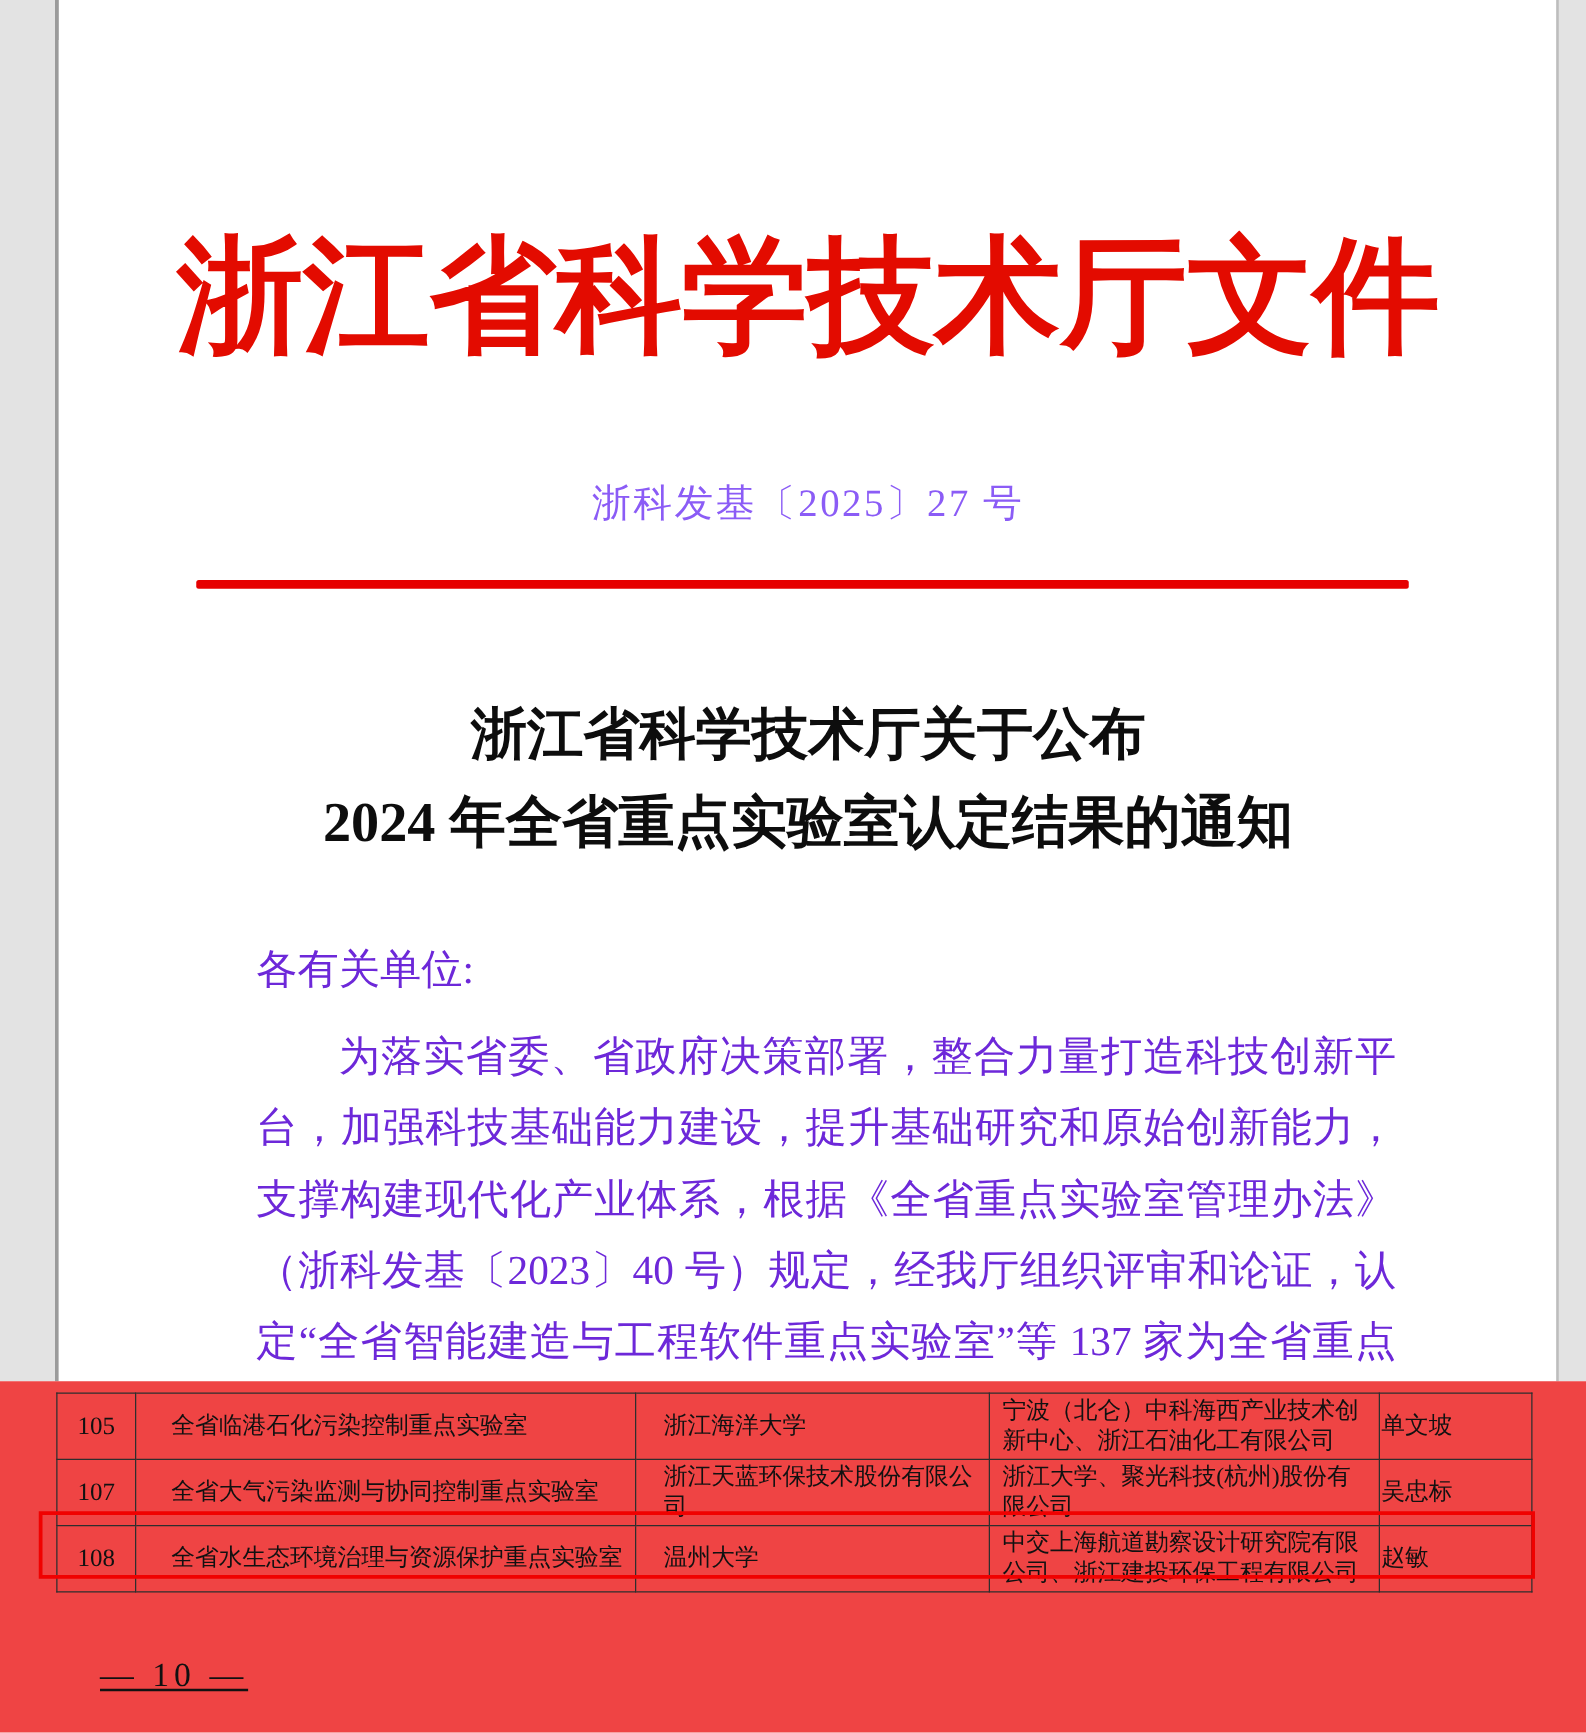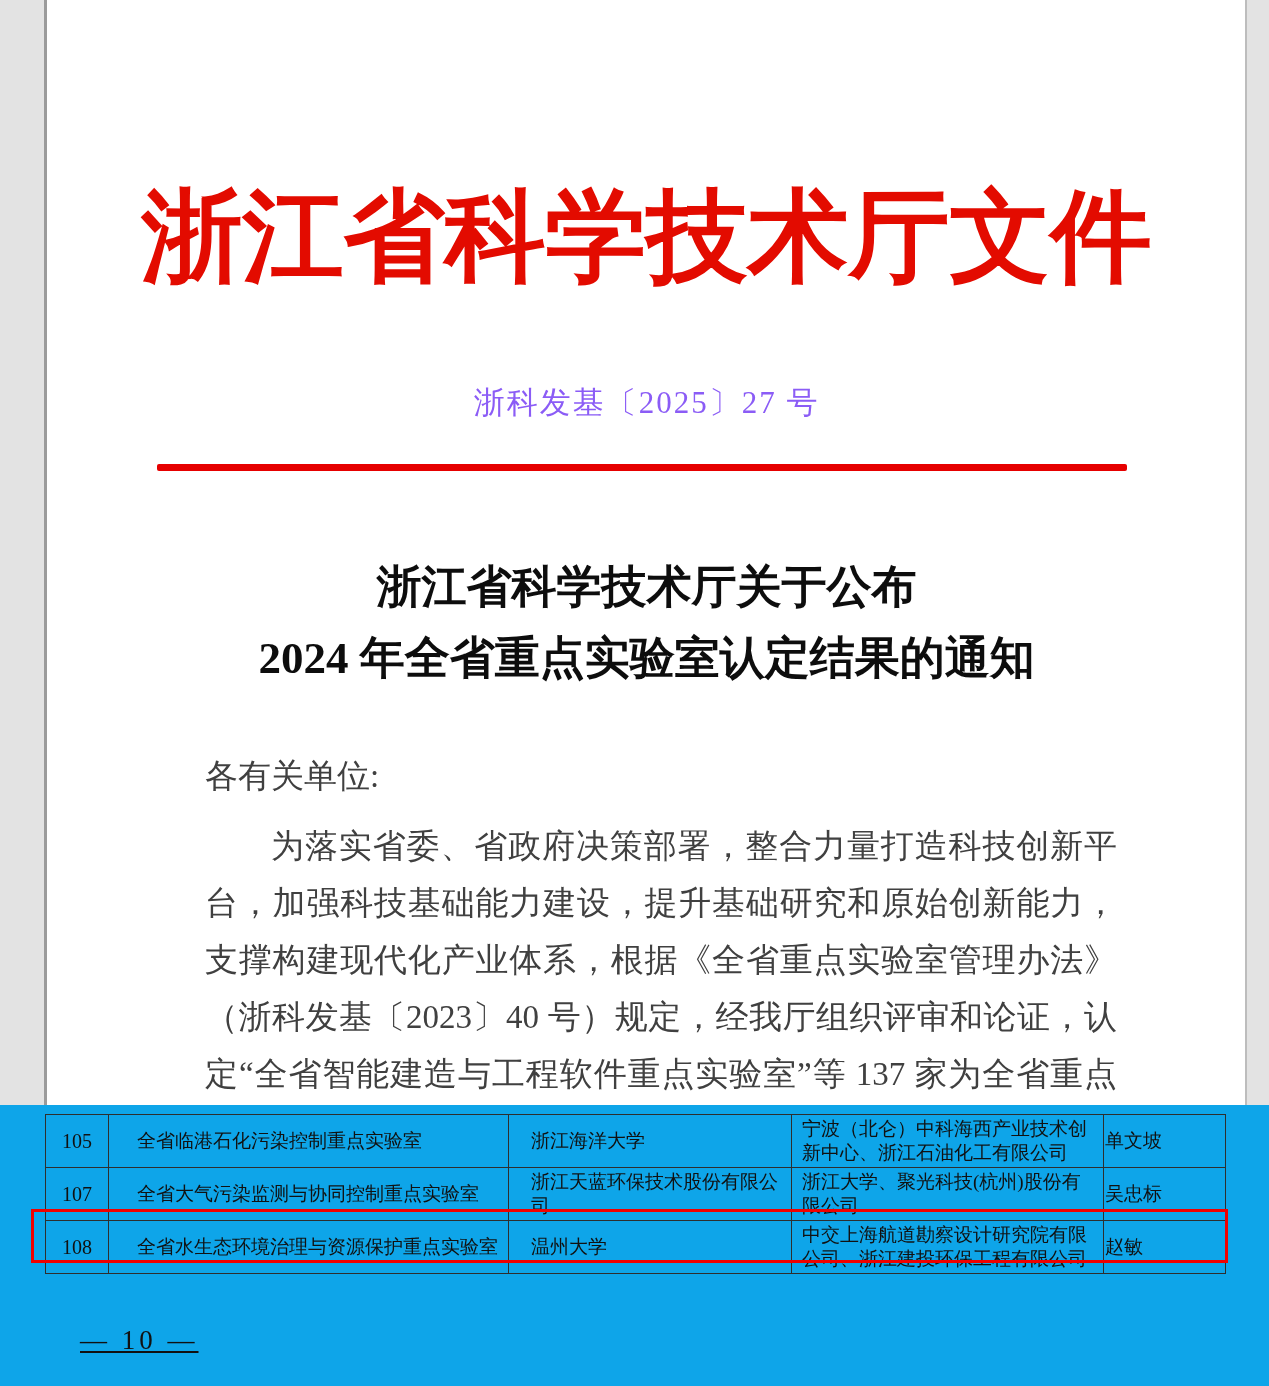--- a/index.html
+++ b/index.html
@@ -28,30 +28,30 @@
     position:absolute;left:110px;top:432px;width:970px;height:7px;
     background:#e60000;border-radius:2px;
   }
   .notice-title{
     position:absolute;left:0;top:520px;width:1199px;text-align:center;
     font-size:45px;font-weight:bold;color:#0d0d0d;line-height:71px;
   }
   
   .body-block{
     position:absolute;left:158px;top:716px;width:912px;
-    font-size:33px;color:#404040;line-height:57px;
+    font-size:33px;color:#6d28d9;line-height:57px;
   }
   .salutation{margin:0;}
   .body-paragraph{
     margin:13px 0 0 0;text-indent:2em;text-align:justify;
     text-justify:inter-ideograph;
   }
 
   
-  .table-section{position:absolute;left:0;top:1105px;width:1269px;height:281px;background:#0ea5e9;}
+  .table-section{position:absolute;left:0;top:1105px;width:1269px;height:281px;background:#ef4444;}
   table.results{
     position:absolute;left:45px;top:9px;width:1180px;
     border-collapse:collapse;table-layout:fixed;
     font-size:19px;color:#111;
   }
   table.results td{
     border:1.5px solid #2e2e2e;vertical-align:middle;
     line-height:24px;overflow:hidden;
   }
   td.c-num{text-align:center;font-size:20px;}

